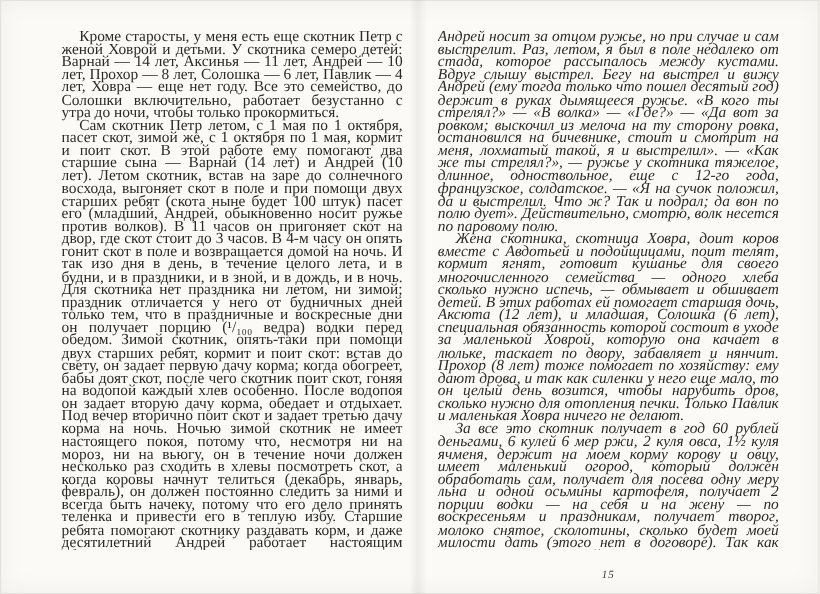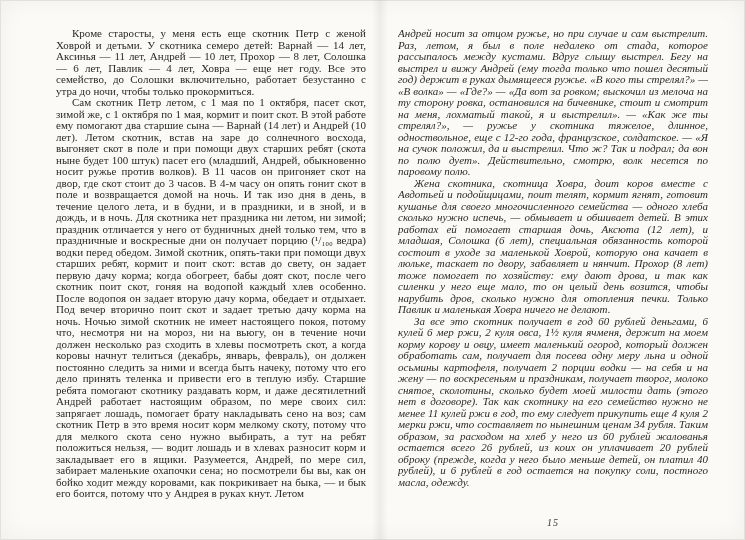--- a/index.html
+++ b/index.html
@@ -32,21 +32,21 @@
     top: 28px;
     width: 310px;
     height: 500px;
   }
   .page.left  { left: 56px;  }
   .page.right { left: 398px; font-style: italic; }
   .text-block {
     height: 472px;
     overflow: hidden;
     color: #2b2a27;
-    font-size: 11px;
+    font-size: 14px;
     line-height: 11.5px;
     text-align: justify;
   }
   .par {
     margin: 0;
   }
   .par.indent { text-indent: 16px; }
   .folio {
     position: absolute;
     bottom: 0;

